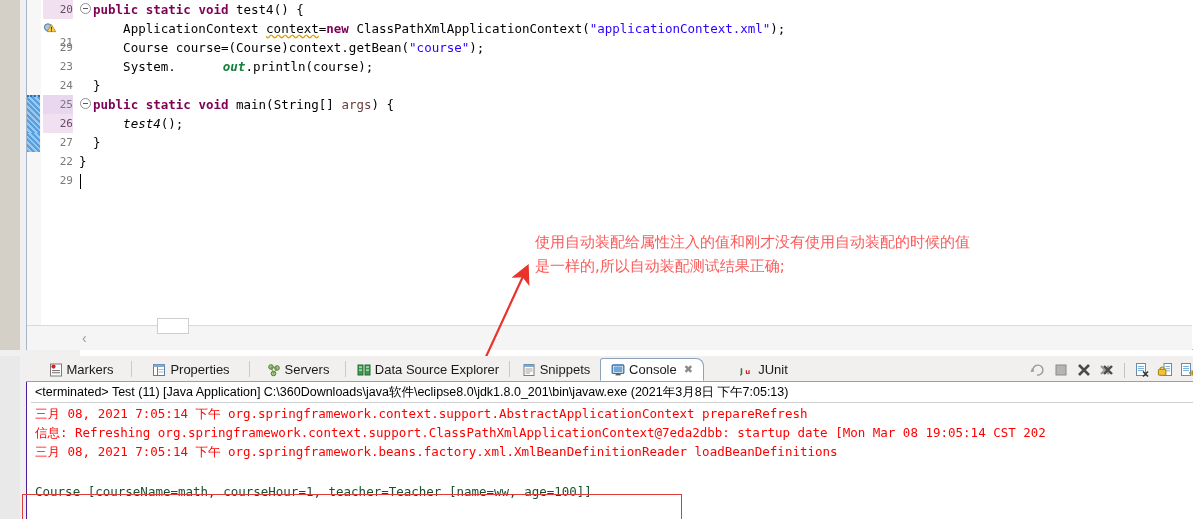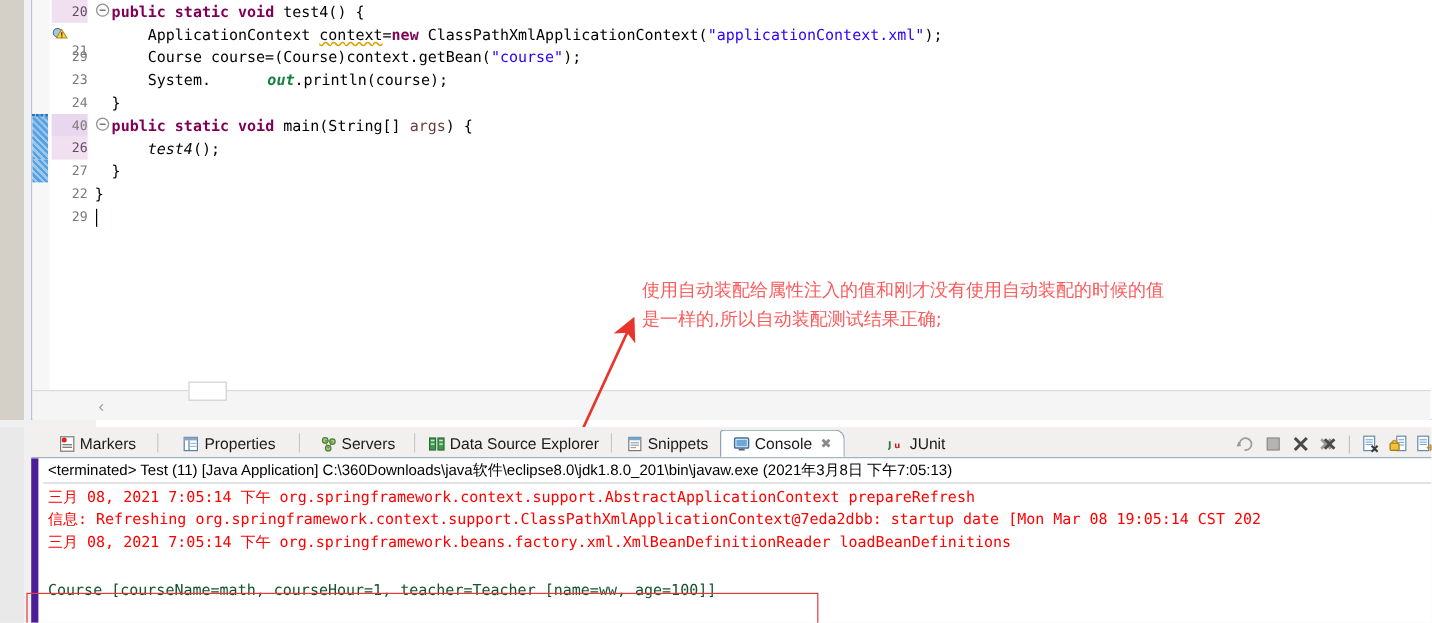--- a/index.html
+++ b/index.html
@@ -74,21 +74,21 @@
   .tab{position:absolute;top:2px;height:23px;display:flex;align-items:center;gap:4px;
     font-size:13px;color:#1a1a1a;font-family:"Liberation Sans",sans-serif;padding:0 6px;
     box-sizing:border-box;white-space:nowrap;justify-content:center;}
   .tab .sep{position:absolute;right:0;top:3px;height:16px;width:1px;background:#c9c9c9;}
   .tab.active{background:#ffffff;border:1px solid #8da2bb;border-bottom:1px solid #ffffff;
     border-radius:3px 8px 0 0;}
 
   .tabicon{width:14px;height:14px;position:relative;flex:0 0 14px;}
 
   .panel-body{position:absolute;left:26px;top:26px;right:0;bottom:0;background:#ffffff;
-    border-left:6px solid #4c1d95;box-sizing:border-box;}
+    border-left:1px solid #4c1d95;box-sizing:border-box;}
   .termline{position:absolute;left:8px;top:2px;font-size:12.5px;color:#000;white-space:pre;
     font-family:"Liberation Sans",sans-serif;}
   .termline-rule{position:absolute;left:4px;top:20px;right:0;height:1px;background:#d0d0d0;}
 
   .console-out{position:absolute;left:6px;top:22px;right:0;bottom:0;overflow:hidden;}
   .cline{position:absolute;left:2px;white-space:pre;color:#ff0000;font-size:12.5px;
     font-family:"DejaVu Sans Mono","Liberation Mono",monospace;line-height:19px;height:19px;}
   .cline.black{color:#14532d;}
 
   .redbox{position:absolute;border:1px solid #e03c3c;box-sizing:border-box;}
@@ -126,21 +126,21 @@
     </svg>
 
     <div class="fold-mark" style="left:80px;top:3px;"></div>
     <div class="fold-mark" style="left:80px;top:98px;"></div>
 
     <div class="lnum hl" style="left:43px;top:0px;">20</div>
     <div class="lnum" style="left:43px;top:33px;">21</div>
     <div class="lnum" style="left:43px;top:38px;">29</div>
     <div class="lnum" style="left:43px;top:57px;">23</div>
     <div class="lnum" style="left:43px;top:76px;">24</div>
-    <div class="lnum sel" style="left:43px;top:95px;">40</div>
+    <div class="lnum sel" style="left:43px;top:95px;">25</div>
     <div class="lnum hl" style="left:43px;top:114px;">26</div>
     <div class="lnum" style="left:43px;top:133px;">27</div>
     <div class="lnum" style="left:43px;top:152px;">22</div>
     <div class="lnum" style="left:43px;top:171px;">29</div>
 
     <div class="code-area">
       <div class="codeline" style="top:0px;"><span class="kw">public</span> <span class="kw">static</span> <span class="kw">void</span> test4() {</div>
       <div class="codeline" style="top:19px;">    ApplicationContext <span class="sq">context</span>=<span class="kw">new</span> ClassPathXmlApplicationContext(<span class="str">"applicationContext.xml"</span>);</div>
       <div class="codeline" style="top:38px;">    Course course=(Course)context.getBean(<span class="str">"course"</span>);</div>
       <div class="codeline" style="top:57px;">    System.<span class="fld">out</span>.println(course);</div>

